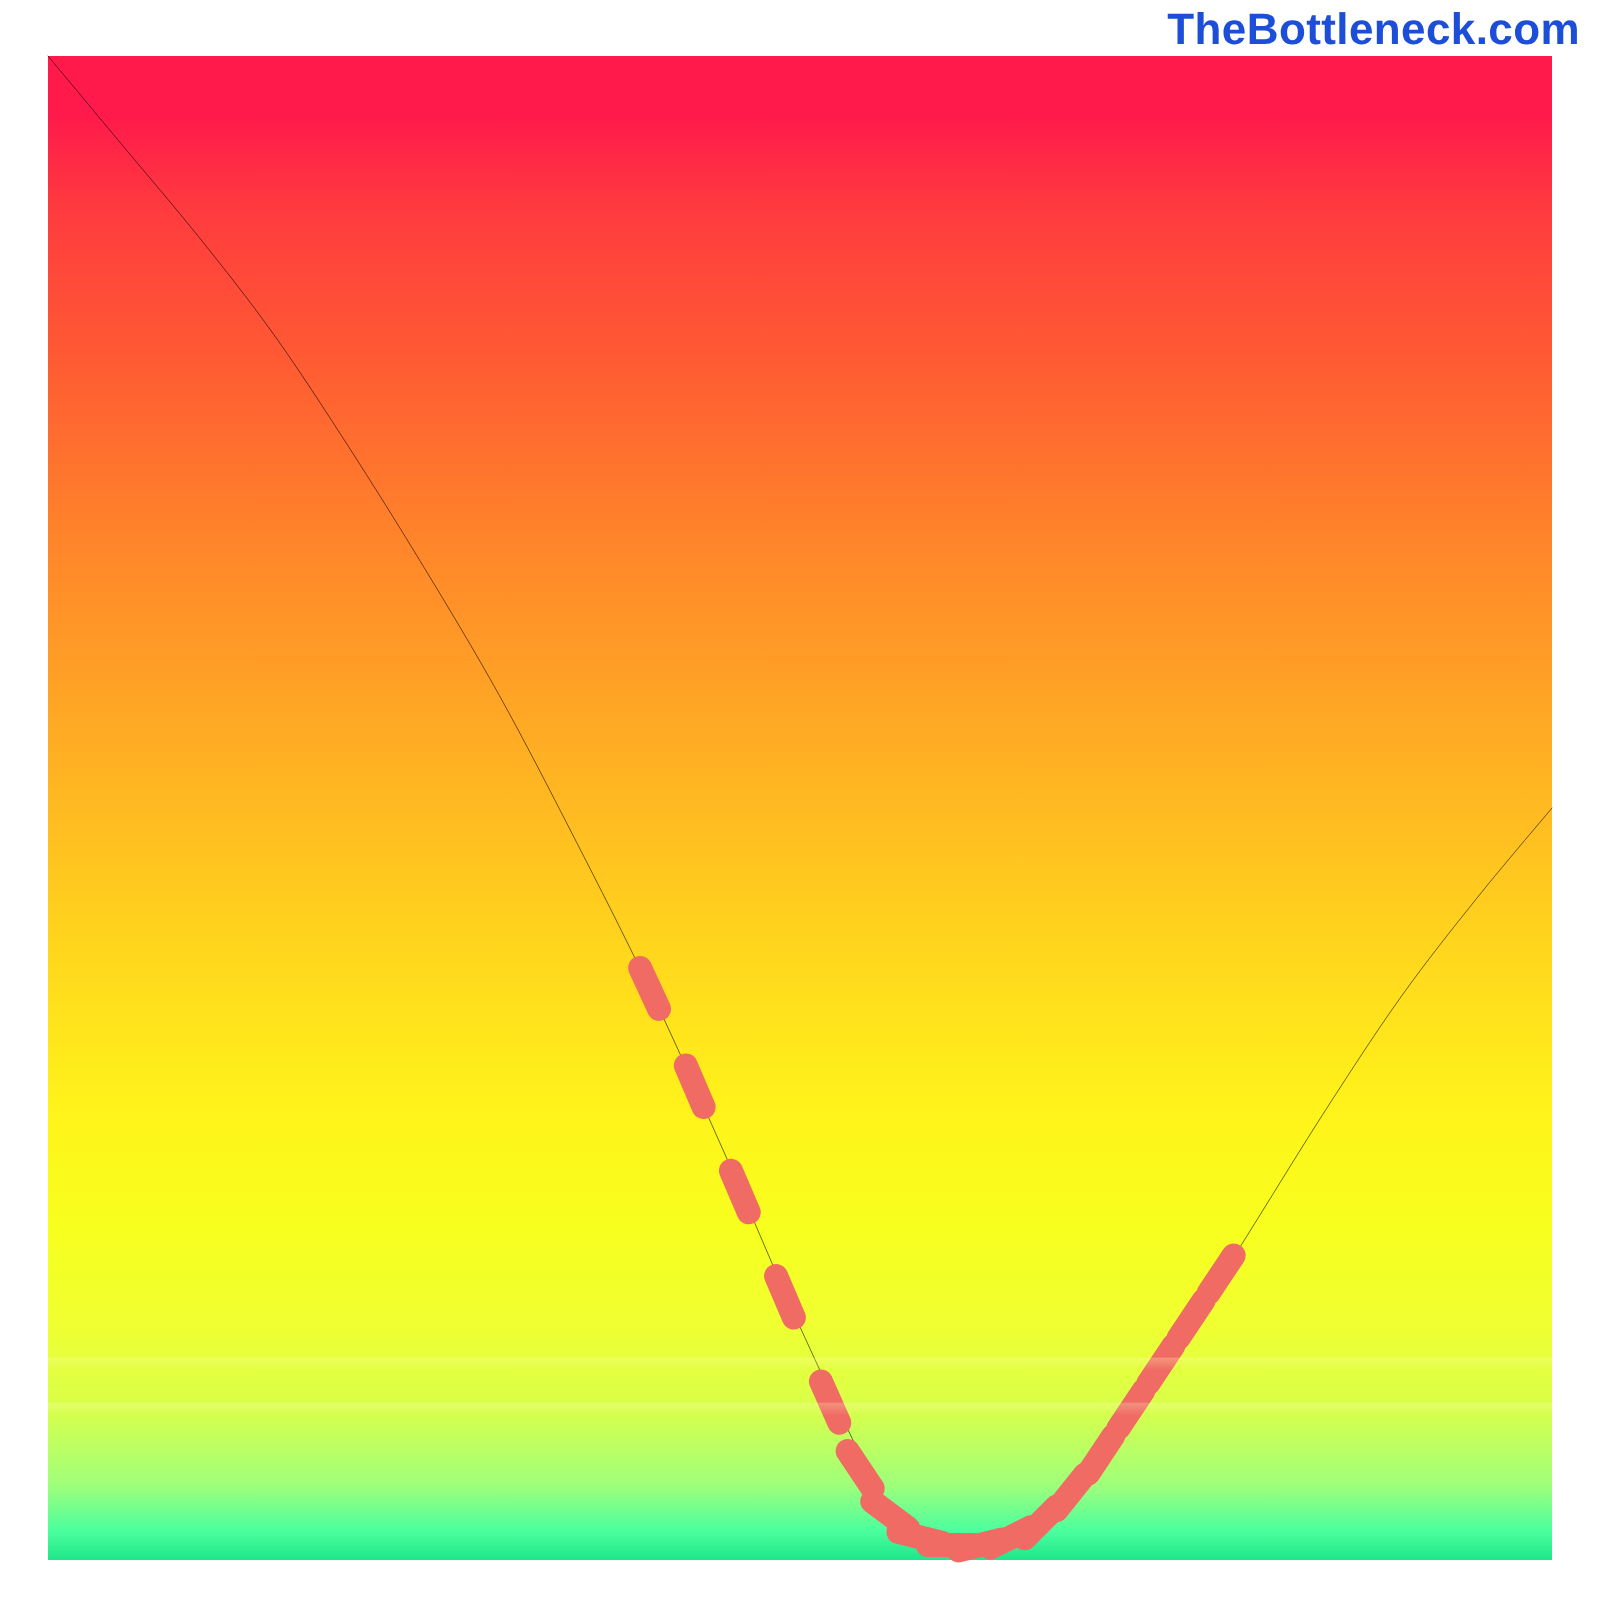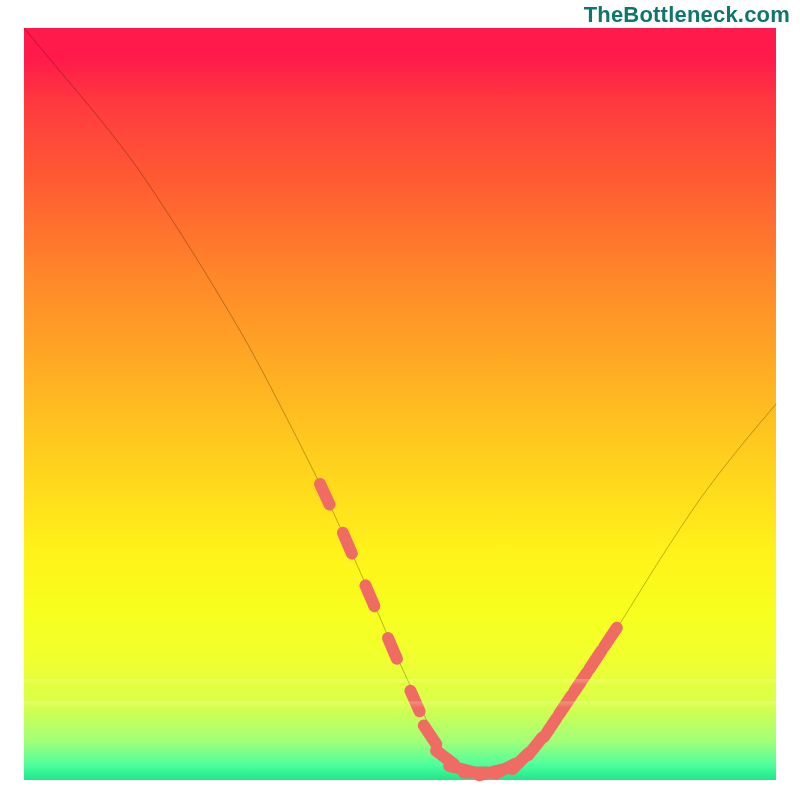--- a/index.html
+++ b/index.html
@@ -14,21 +14,21 @@
     height: 800px;
     background: #fff;
     overflow: hidden;
   }
   .watermark {
     position: absolute;
     top: 2px;
     right: 10px;
     font-size: 22px;
     font-weight: 600;
-    color: #0f766e;
+    color: #1d4ed8;
     letter-spacing: 0.2px;
   }
   .plot {
     position: absolute;
     left: 24px;
     top: 28px;
     width: 752px;
     height: 752px;
     background: linear-gradient(
       to bottom,

